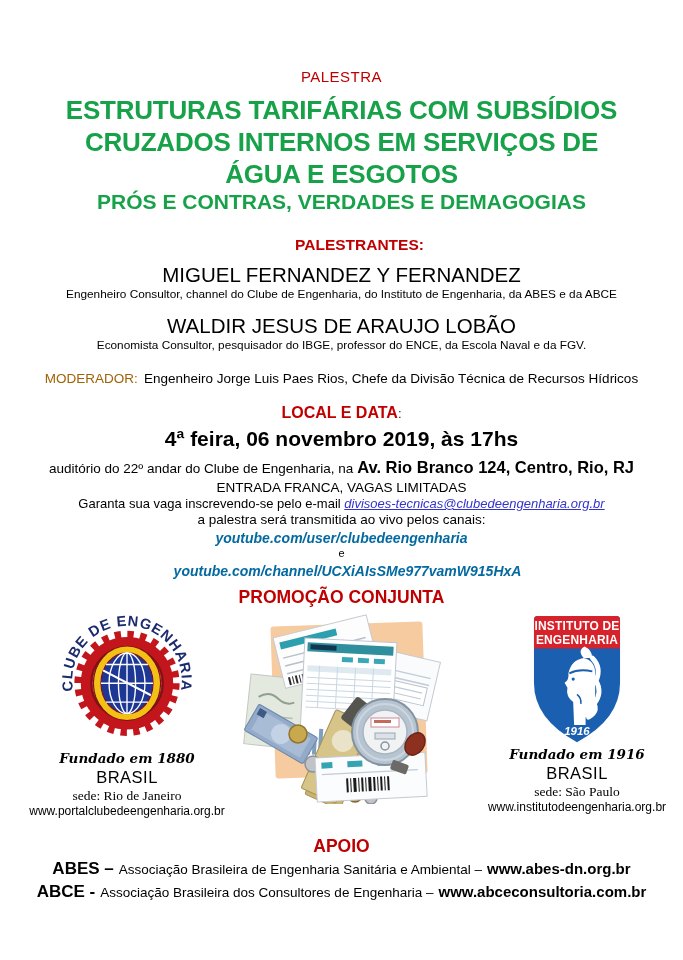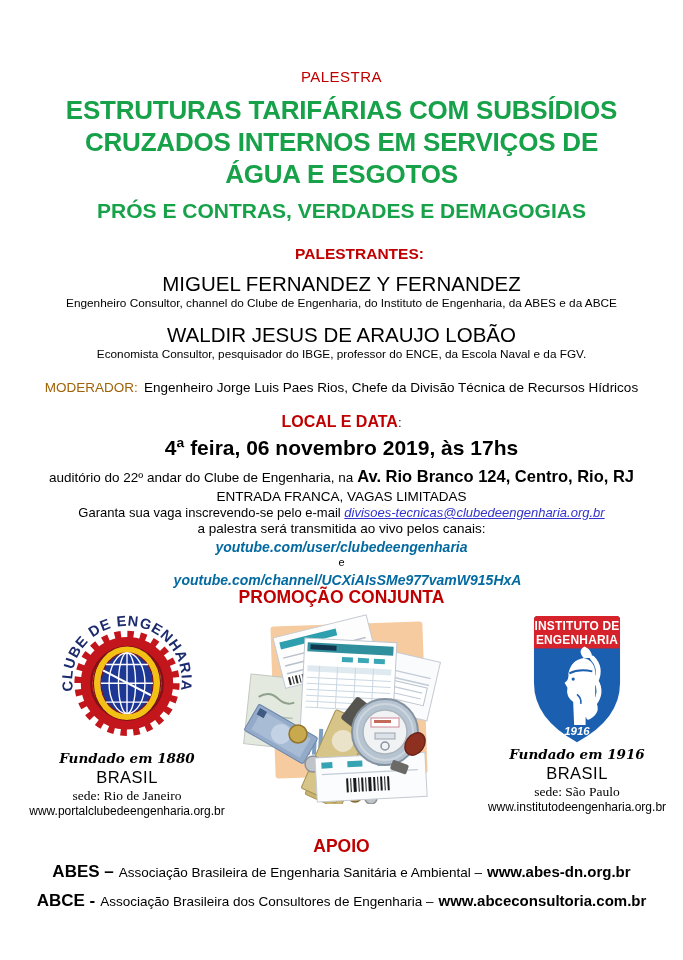--- a/index.html
+++ b/index.html
@@ -5,21 +5,21 @@
   html,body{margin:0;padding:0;}
   body{
     width:683px;height:960px;background:#ffffff;
     font-family:"Liberation Sans", sans-serif;color:#000;
     -webkit-font-smoothing:antialiased;
   }
   .page{position:relative;width:683px;height:960px;text-align:center;overflow:hidden;}
 
   .kicker{padding-top:68px;font-size:15px;font-weight:normal;color:#c00000;letter-spacing:.5px;}
   .title{margin-top:9px;color:#17a24a;font-weight:bold;font-size:26px;line-height:32px;letter-spacing:-0.2px;}
-  .subtitle{margin-top:9px;color:#17a24a;font-weight:bold;font-size:21px;line-height:24px;}
+  .subtitle{color:#17a24a;font-weight:bold;font-size:21px;line-height:24px;}
 
   .sec-heading{font-size:15.5px;font-weight:bold;color:#c00000;line-height:18px;}
   .palestrantes{margin-top:22px;padding-left:36px;}
   .speaker-name{margin-top:9px;font-size:20.5px;line-height:23px;}
   .speaker-bio{margin-top:1px;font-size:11.8px;line-height:14px;}
   .speaker2 .speaker-name{margin-top:13px;}
 
   .moderator{margin-top:19px;font-size:13.5px;line-height:16px;}
   .moderator-label{color:#a16207;}
   .moderator-text{margin-left:6px;}
@@ -51,21 +51,21 @@
   .country{margin-top:2px;font-size:16.5px;line-height:18px;letter-spacing:.5px;}
   .seat{margin-top:2px;font-family:"Liberation Serif", serif;font-size:13.5px;line-height:15px;}
   .org-site{margin-top:1px;font-size:12px;line-height:14px;text-align:center;}
 
   .gear-arc-text{font-family:"Liberation Sans", sans-serif;font-weight:bold;font-size:17px;fill:#1c2a6e;letter-spacing:1px;}
   .shield-banner-text{font-family:"Liberation Sans", sans-serif;font-weight:bold;font-size:12.5px;fill:#fff;letter-spacing:.2px;}
   .shield-year{font-family:"Liberation Sans", sans-serif;font-weight:bold;font-style:italic;font-size:12px;fill:#fff;}
 
   .support{position:absolute;top:836px;left:0;width:100%;}
   .support-heading{font-size:17.5px;font-weight:bold;color:#c00000;line-height:20px;}
-  .support-line{margin-top:4px;font-size:13.5px;line-height:24px;}
+  .support-line{margin-top:4px;font-size:13.5px;line-height:18px;}
   .support-acr{font-size:17px;font-weight:bold;}
   .support-desc{margin:0 5px;}
   .support-url{font-size:15px;font-weight:bold;}
 </style>
 </head>
 <body>
 
 <div class="page">
 
   <div class="kicker">PALESTRA</div>

